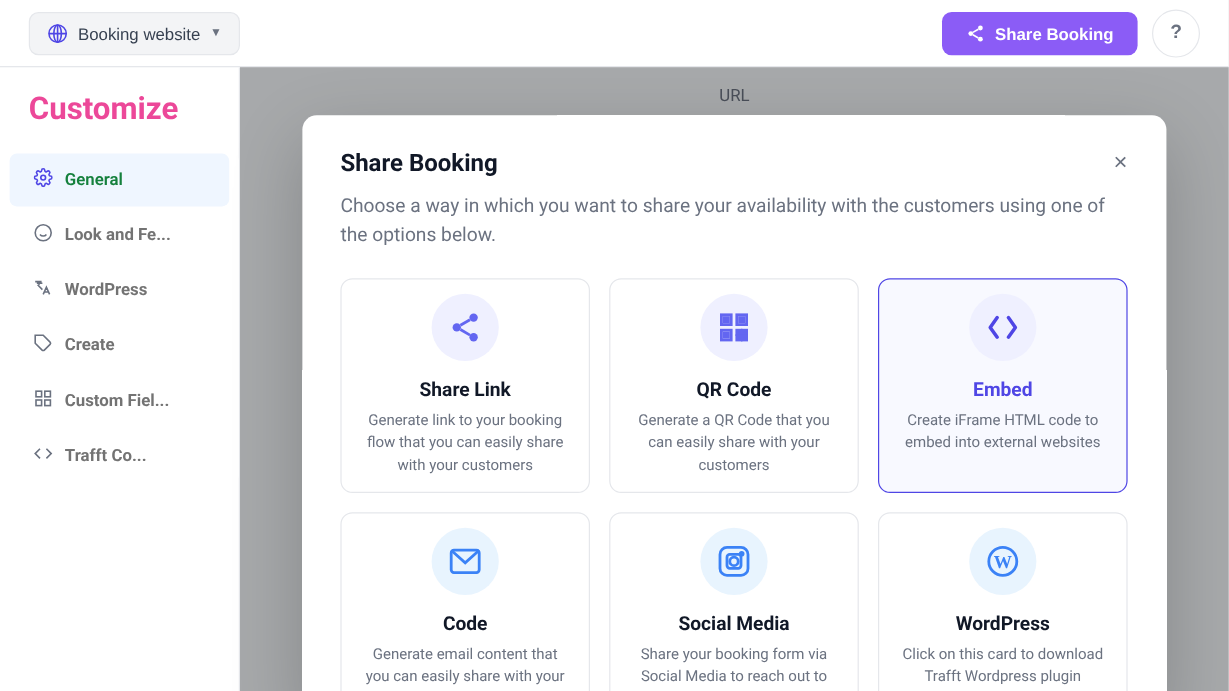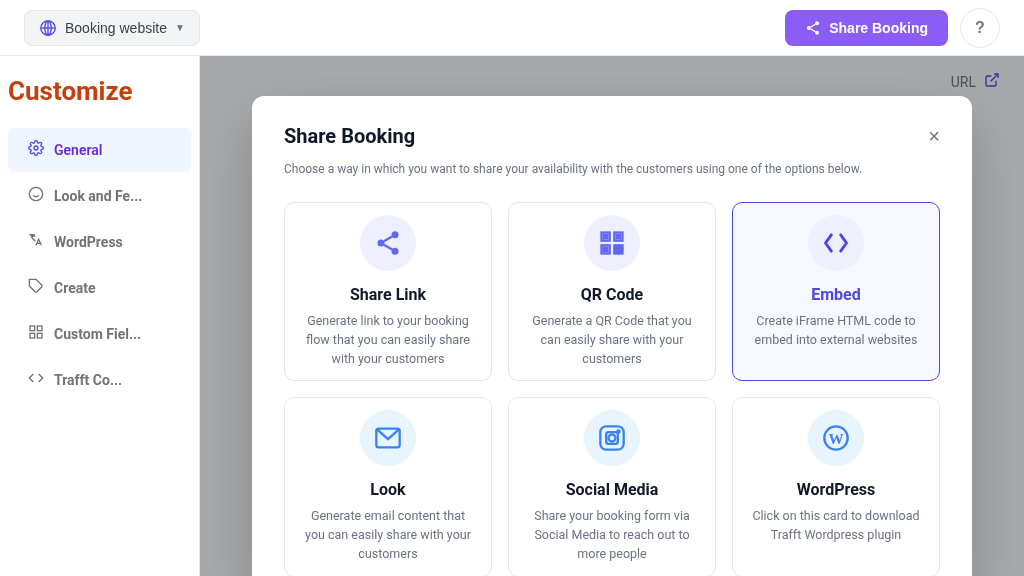--- a/index.html
+++ b/index.html
@@ -93,22 +93,22 @@
     
     .sidebar {
       width: 200px;
       background: #fff;
       padding: 20px 0;
       border-right: 1px solid #e5e7eb;
     }
     .page-title {
       font-size: 26px;
       font-weight: 700;
-      color: #c2410c;
-      padding: 0 8px 20px;
+      color: #ec4899;
+      padding: 0 24px 20px;
     }
     .sidebar-panel {
       background: #fff;
       border-radius: 8px;
       overflow: hidden;
     }
     .sidebar-item {
       display: flex;
       align-items: center;
       gap: 10px;
@@ -136,20 +136,21 @@
       position: relative;
     }
 
     
     .content-topbar {
       display: flex;
       justify-content: flex-end;
       align-items: center;
       padding: 16px 24px;
       gap: 8px;
+      flex-direction: column;
     }
     .url-label {
       font-size: 14px;
       color: #6b7280;
     }
     .url-link-icon {
       color: #4f46e5;
       font-size: 16px;
       cursor: pointer;
     }
@@ -193,21 +194,21 @@
     }
     .modal-close {
       font-size: 20px;
       cursor: pointer;
       color: #6b7280;
       background: none;
       border: none;
       line-height: 1;
     }
     .modal-subtitle {
-      font-size: 12px;
+      font-size: 16px;
       color: #6b7280;
       line-height: 1.5;
       margin-bottom: 24px;
     }
 
     
     .cards-grid {
       display: grid;
       grid-template-columns: repeat(3, 1fr);
       gap: 16px;
@@ -303,21 +304,21 @@
     <div class="page-title">Customize</div>
     <div class="sidebar-panel">
 
       <div class="sidebar-item active">
         <span class="sidebar-icon">
           <svg width="16" height="16" viewBox="0 0 24 24" fill="none" stroke="#4f46e5" stroke-width="2">
             <circle cx="12" cy="12" r="3"></circle>
             <path d="M19.4 15a1.65 1.65 0 0 0 .33 1.82l.06.06a2 2 0 0 1-2.83 2.83l-.06-.06a1.65 1.65 0 0 0-1.82-.33 1.65 1.65 0 0 0-1 1.51V21a2 2 0 0 1-4 0v-.09A1.65 1.65 0 0 0 9 19.4a1.65 1.65 0 0 0-1.82.33l-.06.06a2 2 0 0 1-2.83-2.83l.06-.06A1.65 1.65 0 0 0 4.68 15a1.65 1.65 0 0 0-1.51-1H3a2 2 0 0 1 0-4h.09A1.65 1.65 0 0 0 4.6 9a1.65 1.65 0 0 0-.33-1.82l-.06-.06a2 2 0 0 1 2.83-2.83l.06.06A1.65 1.65 0 0 0 9 4.68a1.65 1.65 0 0 0 1-1.51V3a2 2 0 0 1 4 0v.09a1.65 1.65 0 0 0 1 1.51 1.65 1.65 0 0 0 1.82-.33l.06-.06a2 2 0 0 1 2.83 2.83l-.06.06A1.65 1.65 0 0 0 19.4 9a1.65 1.65 0 0 0 1.51 1H21a2 2 0 0 1 0 4h-.09a1.65 1.65 0 0 0-1.51 1z"></path>
           </svg>
         </span>
-        <span style="color:#6d28d9;font-weight:600;">General</span>
+        <span style="color:#15803d;font-weight:600;">General</span>
       </div>
 
       <div class="sidebar-item">
         <span class="sidebar-icon">
           <svg width="16" height="16" viewBox="0 0 24 24" fill="none" stroke="#6b7280" stroke-width="2">
             <circle cx="12" cy="12" r="10"></circle>
             <path d="M8 14s1.5 2 4 2 4-2 4-2"></path>
             <line x1="9" y1="9" x2="9.01" y2="9"></line>
             <line x1="15" y1="9" x2="15.01" y2="9"></line>
           </svg>
@@ -437,21 +438,21 @@
             <div class="card-desc">Create iFrame HTML code to embed into external websites</div>
           </div>
 
           <div class="card">
             <div class="card-icon-wrap email-bg">
               <svg viewBox="0 0 24 24" fill="none" stroke="#3b82f6" stroke-width="2">
                 <rect x="2" y="4" width="20" height="16" rx="2"></rect>
                 <polyline points="2,4 12,13 22,4"></polyline>
               </svg>
             </div>
-            <div class="card-title">Look</div>
+            <div class="card-title">Code</div>
             <div class="card-desc">Generate email content that you can easily share with your customers</div>
           </div>
 
           <div class="card">
             <div class="card-icon-wrap social-bg">
               <svg viewBox="0 0 24 24" fill="none" stroke="#3b82f6" stroke-width="2">
                 <rect x="2" y="2" width="20" height="20" rx="5"></rect>
                 <rect x="7" y="7" width="10" height="10" rx="2"></rect>
                 <circle cx="12" cy="12" r="3"></circle>
                 <circle cx="17.5" cy="6.5" r="1" fill="#3b82f6"></circle>

